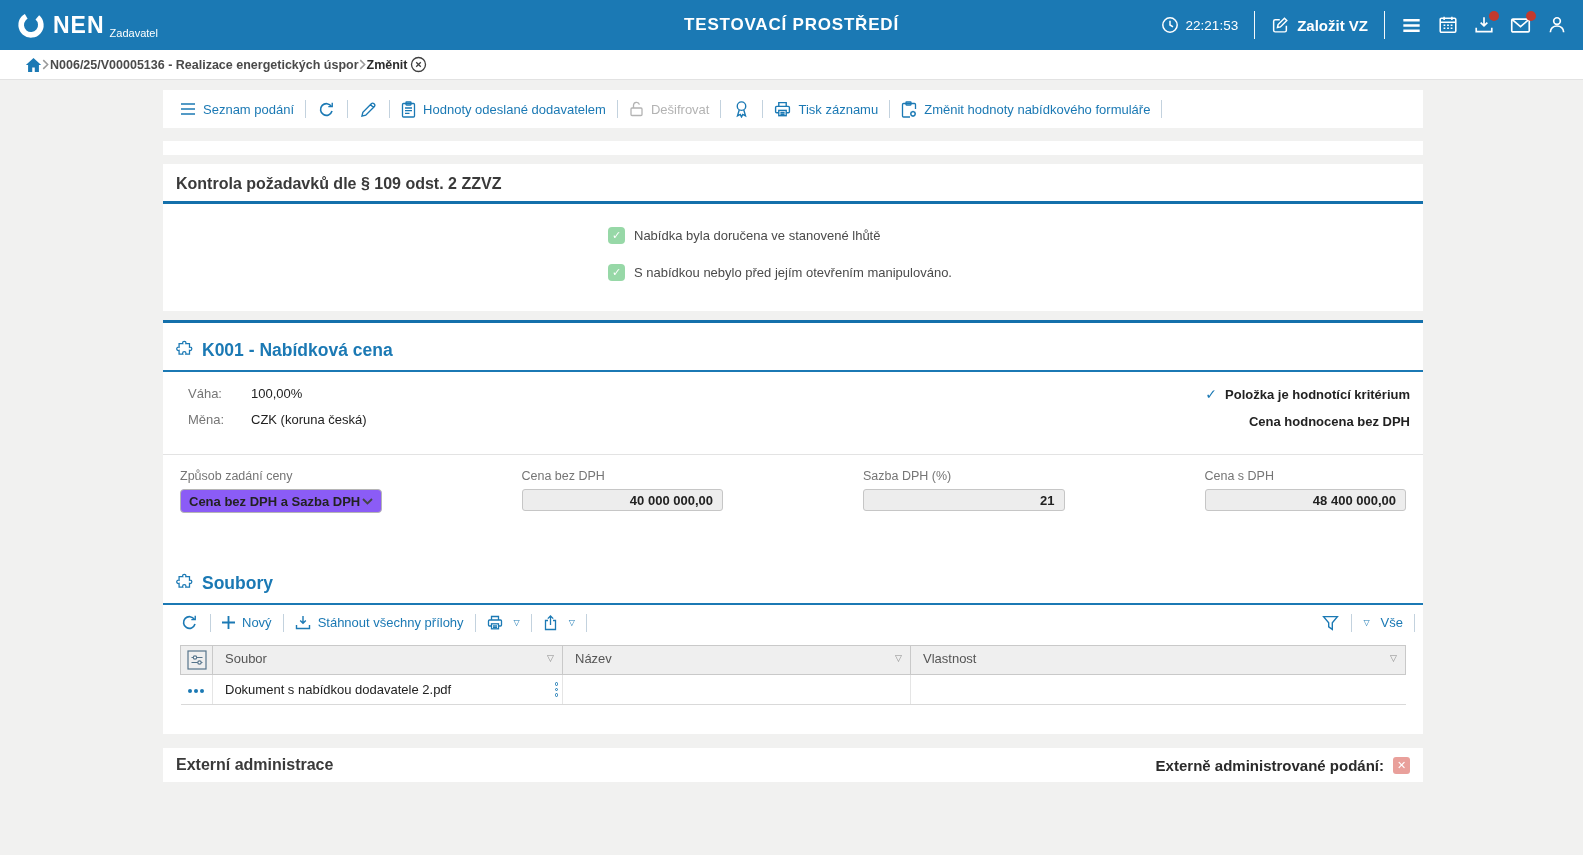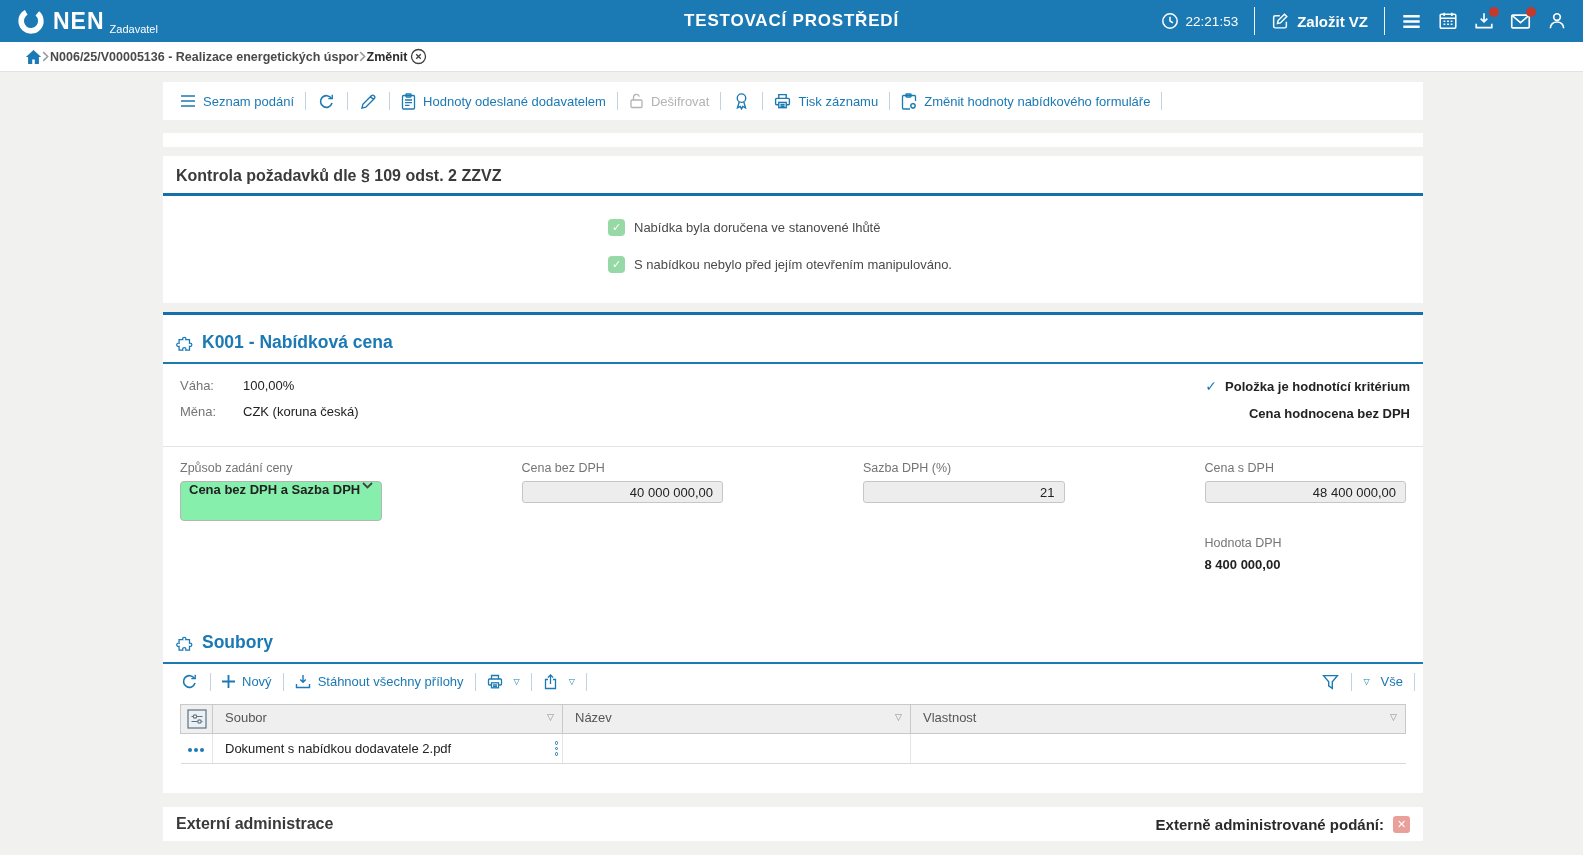--- a/index.html
+++ b/index.html
@@ -5,21 +5,21 @@
   * { box-sizing: border-box; margin: 0; padding: 0; }
   html, body { width: 1583px; height: 855px; overflow: hidden; }
   body {
     font-family: "Liberation Sans", "DejaVu Sans", sans-serif;
     background: #f1f1f0;
     color: #333;
   }
 
   
   .topbar {
-    height: 42px; background: #1b79b4; color: #fff;
+    height: 50px; background: #1b79b4; color: #fff;
     display: flex; align-items: center; padding: 0 16px; position: relative;
   }
   .brand { display: flex; align-items: center; gap: 7px; cursor: pointer; }
   .brand-name { font-size: 23px; font-weight: bold; letter-spacing: 1px; line-height: 1; }
   .brand-sub { font-size: 11px; align-self: flex-end; margin-bottom: 1px; margin-left: -2px; }
   .env-title {
     position: absolute; left: 50%; transform: translateX(-50%);
     font-size: 17px; font-weight: bold; letter-spacing: .8px; white-space: nowrap;
   }
   .top-right { margin-left: auto; display: flex; align-items: center; gap: 16px; }
@@ -67,39 +67,39 @@
   .checks { padding: 23px 0 30px 445px; display: flex; flex-direction: column; gap: 20px; }
   .check-row { display: flex; align-items: center; gap: 9px; font-size: 13px; color: #4a4a4a; }
   .gcheck {
     width: 17px; height: 17px; border-radius: 4px; background: #97d8a7; color: #fff;
     display: flex; align-items: center; justify-content: center; font-size: 11px; font-weight: bold; flex: none;
   }
 
   
   .red-box { display: inline-block; border: 2px solid #d93a32; padding: 3px 9px 4px; margin: 8px 0 6px 9px; font-size: 16px; font-weight: bold; color: #3a3a3a; }
   .subsec { padding-top: 17px; }
-  .sub-title { display: flex; align-items: flex-end; gap: 9px; color: #1b79b4; font-size: 17.5px; padding: 0 13px 9px; }
+  .sub-title { display: flex; align-items: flex-start; gap: 9px; color: #1b79b4; font-size: 17.5px; padding: 0 13px 9px; }
   .kv-area { display: flex; justify-content: space-between; padding: 11px 13px 13px; font-size: 13px; }
-  .kv-row { display: flex; margin: 3px 4px 11px; }
+  .kv-row { display: flex; margin: 3px 12px 11px; }
   .kv-label { color: #757575; width: 63px; }
   .kv-value { font-weight: normal; color: #222; }
   .flag-col { text-align: right; }
   .flag { font-weight: bold; color: #222; margin: 3px 0 12px; display: flex; justify-content: flex-end; align-items: center; gap: 8px; }
   .bluecheck { color: #1b79b4; font-size: 14px; font-weight: bold; }
 
   .form-grid { display: grid; grid-template-columns: repeat(4, 1fr); column-gap: 140px; padding: 14px 17px 0; }
   .f-label { color: #757575; font-size: 12.5px; margin-bottom: 6px; }
   .f-input {
     height: 22px; background: #ededed; border: 1px solid #c6c6c6; border-radius: 3px;
     display: flex; align-items: center; justify-content: flex-end; padding: 8px 9px;
-    font-size: 13px; font-weight: normal; color: #222;
+    font-size: 13px; font-weight: bold; color: #222;
   }
   .f-select {
-    height: 40px; background: #86efac; border: 1px solid #b5b5b5; border-radius: 4px;
-    display: flex; align-items: flex-start; justify-content: space-between; padding: 0 8px;
+    height: 24px; background: #8b5cf6; border: 1px solid #b5b5b5; border-radius: 4px;
+    display: flex; align-items: center; justify-content: space-between; padding: 0 8px;
     font-size: 13px; font-weight: bold; color: #222; cursor: pointer;
   }
   .col4 { grid-column: 4; margin-top: 15px; }
   .f-plain { font-size: 13px; font-weight: bold; color: #222; padding-top: 1px; }
 
   
   .soubory-sub { margin-top: 43px; }
   .files-toolbar { display: flex; align-items: center; height: 35px; padding: 0 8px 0 6px; color: #1b79b4; font-size: 13px; }
   .ft-right { margin-left: auto; display: flex; align-items: center; }
   .dd-tri { font-size: 8px; margin-left: 4px; }
@@ -367,24 +367,20 @@
             <div class="f-label">Cena bez DPH</div>
             <div class="f-input">40 000 000,00</div>
           </div>
           <div>
             <div class="f-label">Sazba DPH (%)</div>
             <div class="f-input">21</div>
           </div>
           <div>
             <div class="f-label">Cena s DPH</div>
             <div class="f-input">48 400 000,00</div>
-          </div>
-          <div class="col4">
-            <div class="f-label">Hodnota DPH</div>
-            <div class="f-plain">8 400 000,00</div>
           </div>
         </div>
       </div>
 
       <div class="subsec soubory-sub">
         <h3 class="sub-title">
           <svg width="17" height="17" viewBox="0 0 16 16" fill="none" stroke="#1b79b4" stroke-width="1.2">
             <path d="M6.2 2.8c0-.9.7-1.6 1.6-1.6s1.6.7 1.6 1.6c0 .2 0 .4-.1.6h3.4v3.4c.2-.1.4-.1.6-.1.9 0 1.6.7 1.6 1.6s-.7 1.6-1.6 1.6c-.2 0-.4 0-.6-.1v3.4H9.3c.1-.2.1-.4.1-.6 0-.9-.7-1.6-1.6-1.6s-1.6.7-1.6 1.6c0 .2 0 .4.1.6H2.9V9.8c-.2.1-.4.1-.6.1-.9 0-1.6-.7-1.6-1.6s.7-1.6 1.6-1.6c.2 0 .4 0 .6.1V3.4h3.4c-.1-.2-.1-.4-.1-.6z"></path>
           </svg>
           <span>Soubory</span>

